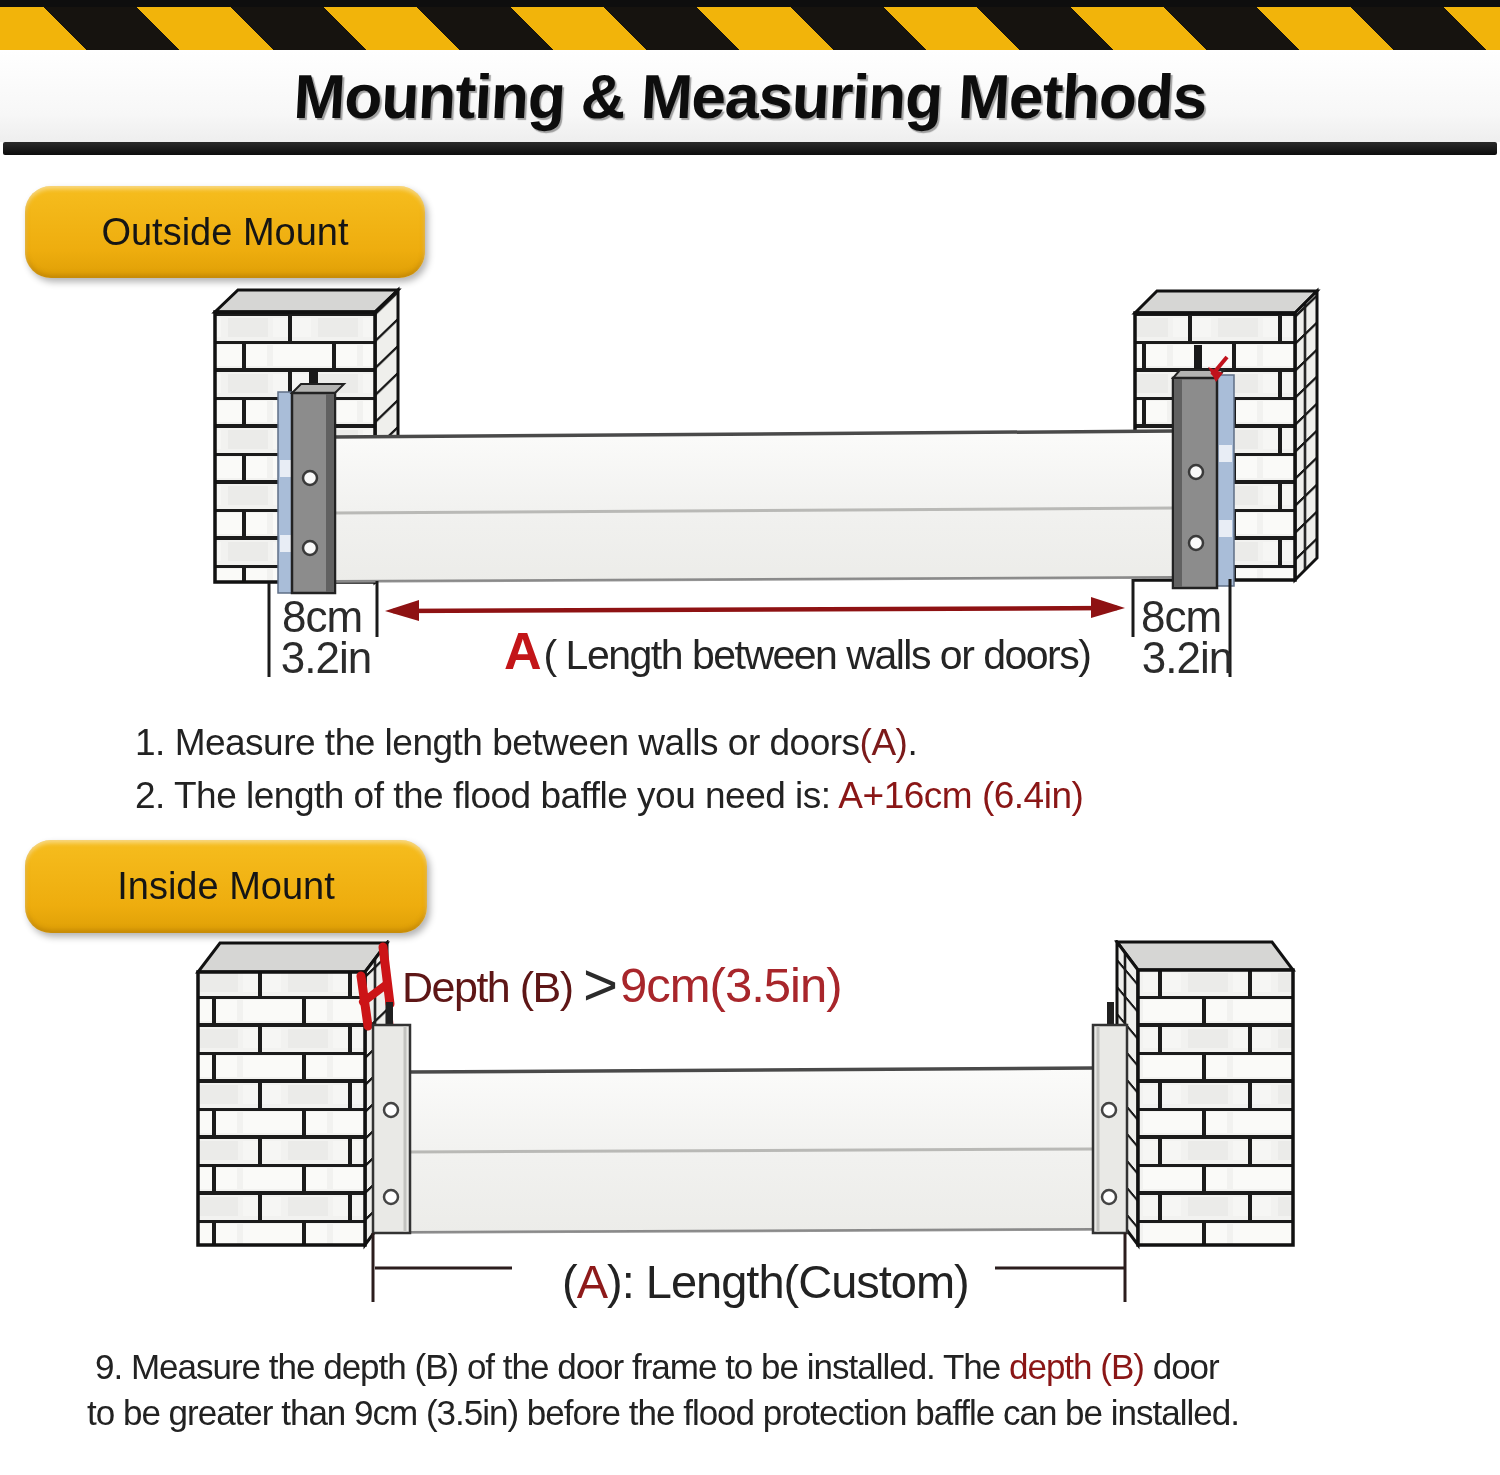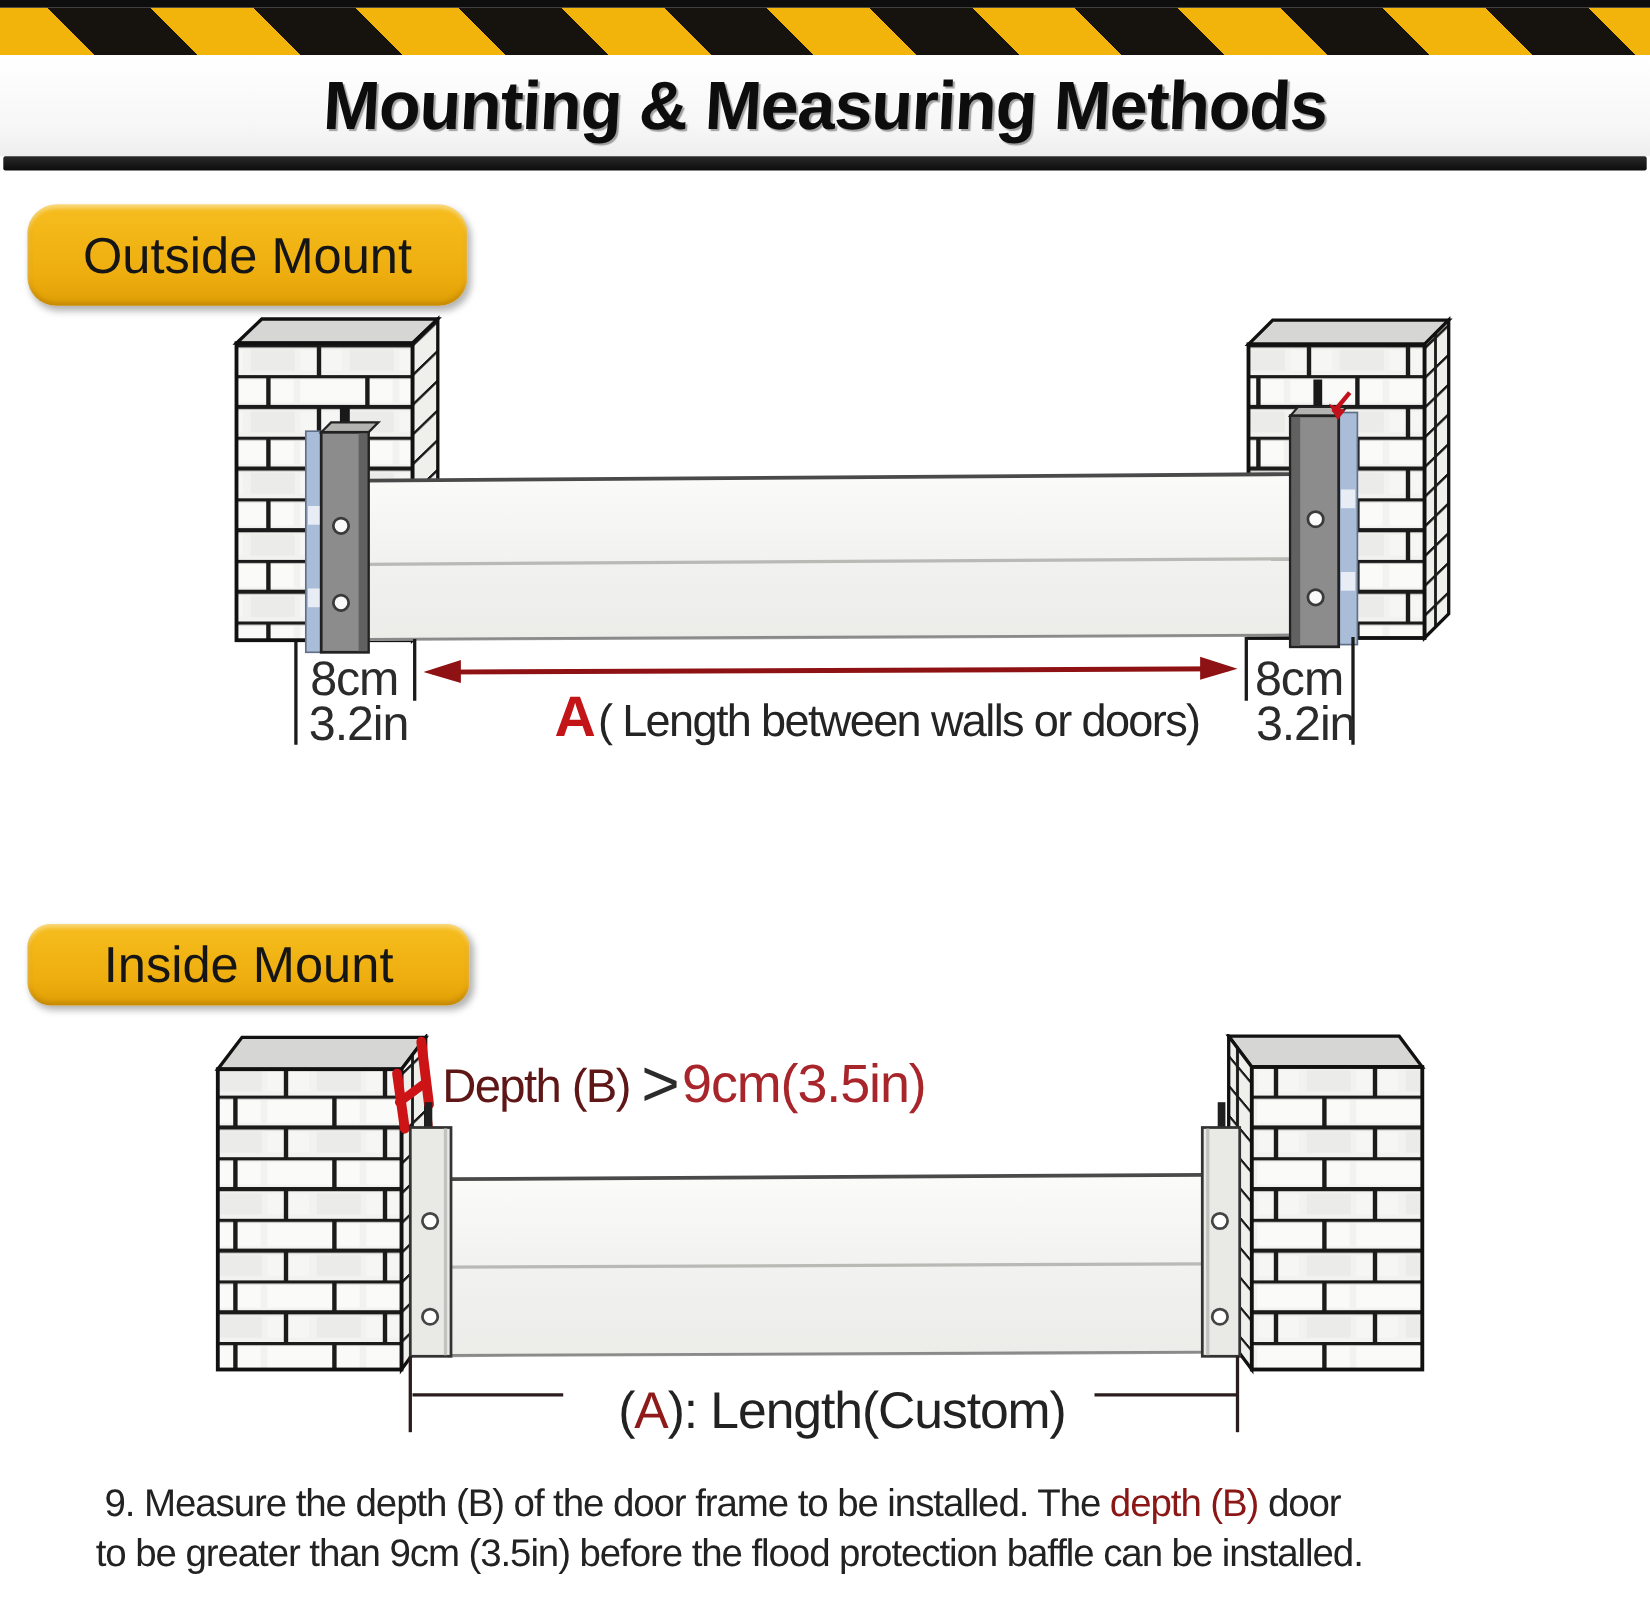--- a/index.html
+++ b/index.html
@@ -28,24 +28,24 @@
   .title-underbar {
     position:absolute; top:142px; left:3px; width:1494px; height:13px;
     background:linear-gradient(180deg,#2a2a2a,#0c0c0c); border-radius:2px;
   }
   
   .badge {
     position:absolute; border-radius:26px;
     background:linear-gradient(180deg,#f6bd1e 0%,#eead0e 70%,#df9f06 100%);
     box-shadow:3px 4px 7px rgba(0,0,0,.3), inset 0 3px 4px rgba(255,255,255,.45), inset 0 -3px 5px rgba(140,90,0,.35);
     display:flex; align-items:center; justify-content:center;
-    color:#151515; font-size:46px; letter-spacing:0px; white-space:nowrap;
+    color:#151515; font-size:38px; letter-spacing:0px; white-space:nowrap;
   }
   .badge-outside { left:25px; top:186px; width:400px; height:92px; }
-  .badge-inside  { left:25px; top:840px; width:402px; height:74px;border-radius:21px; }
+  .badge-inside  { left:25px; top:840px; width:402px; height:93px; }
   
   .diagram { position:absolute; }
   .diagram-outside { left:180px; top:285px; }
   .diagram-inside  { left:150px; top:940px; }
   svg { font-family:"Liberation Sans", sans-serif; }
   .t-dim        { font-size:44px; fill:#2b2b2b; letter-spacing:-1px; }
   .t-red-a      { font-size:52px; font-weight:bold; fill:#c31518; }
   .t-caption    { font-size:41px; fill:#242424; letter-spacing:-1.5px; }
   .t-depth-label{ font-size:43px; fill:#5e1616; letter-spacing:-1.5px; }
   .t-depth-gt   { font-size:60px; fill:#2b2b2b; }
@@ -174,20 +174,24 @@
     <text class="t-dim" x="142" y="347" text-anchor="middle">8cm</text>
     <text class="t-dim" x="146" y="388" text-anchor="middle">3.2in</text>
     <text class="t-dim" x="1001" y="347" text-anchor="middle">8cm</text>
     <text class="t-dim" x="1007" y="388" text-anchor="middle">3.2in</text>
 
     <text x="324" y="384">
       <tspan class="t-red-a">A</tspan><tspan class="t-caption" dx="2">( Length between walls or doors)</tspan>
     </text>
   </svg>
 
+  <div class="steps steps-outside">
+    <div class="step-line"><span>1. Measure the length between walls or doors</span><span class="hl2">(A)</span><span>.</span></div>
+    <div class="step-line"><span>2. The length of the flood baffle you need is: </span><span class="hl">A+16cm (6.4in)</span></div>
+  </div>
 
   <div class="badge badge-inside">
     <span>Inside Mount</span>
   </div>
 
   <svg class="diagram diagram-inside" width="1180" height="370" viewBox="0 0 1180 370">
 
     <g>
       <polygon points="48,32 215,32 237,3 70,3" fill="#d6d6d4" stroke="#111" stroke-width="3"></polygon>
       <polygon points="215,32 237,3 237,275 215,305" fill="url(#brickSideUp)" stroke="#111" stroke-width="3"></polygon>

